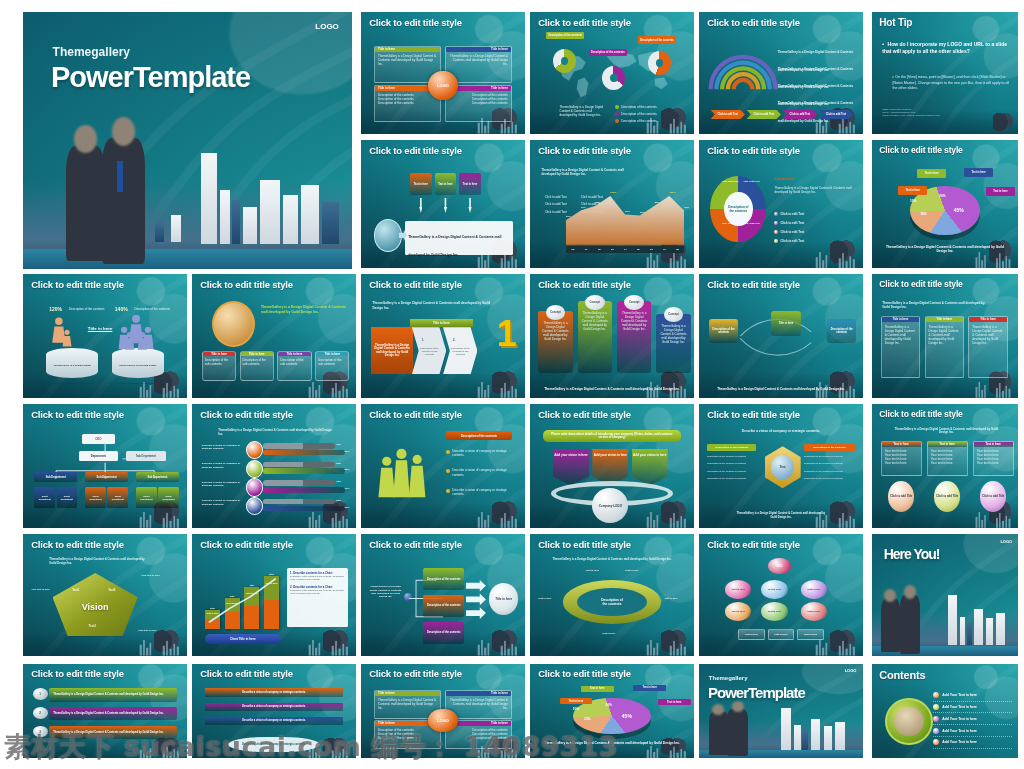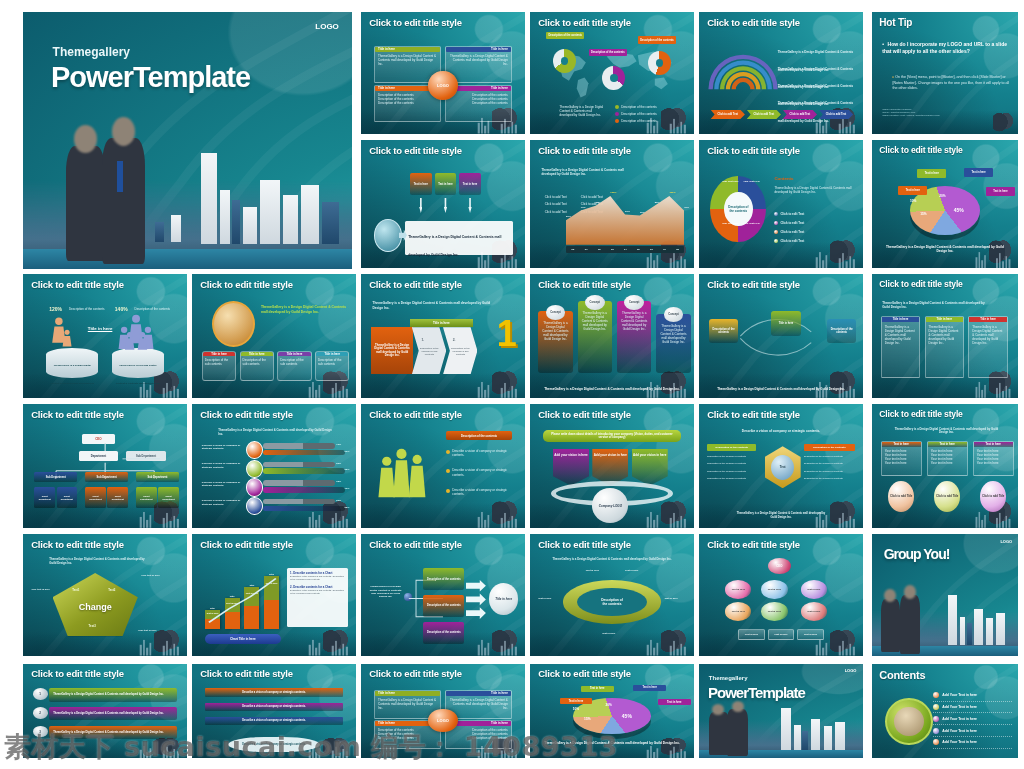--- a/index.html
+++ b/index.html
@@ -185,21 +185,21 @@
       <div class="bldg d" style="left:65%;bottom:18%;width:3.5%;height:34%;"></div>
       <div class="bldg" style="left:70%;bottom:18%;width:6%;height:56%;"></div>
       <div class="bldg" style="left:78%;bottom:18%;width:5%;height:42%;"></div>
       <div class="bldg" style="left:85%;bottom:18%;width:6%;height:50%;"></div>
     </div>
     <div class="man" style="left:6%;bottom:3%;width:13%;height:44%;"></div>
     <div class="head" style="left:8.5%;bottom:44%;width:8%;height:11%;"></div>
     <div class="man" style="left:19%;bottom:2%;width:14%;height:48%;"></div>
     <div class="head" style="left:22%;bottom:47%;width:8%;height:11%;"></div>
     <div class="cover-logo" style="font-size:4px;">LOGO</div>
-    <div class="cover-main" style="left:8%;top:10%;font-size:14px;">Group You!</div>
+    <div class="cover-main" style="left:8%;top:10%;font-size:14px;">Here You!</div>
   </div>
 
   <div class="slide cover" id="cover2" style="left:698px;top:663px;width:166px;height:96px;">
     <div class="sky"></div>
     <svg class="swirl" viewBox="0 0 166 96" preserveAspectRatio="none">
       <g fill="none" stroke="rgba(255,255,255,.10)" stroke-width="6">
         <path d="M180,-5 C135,20 100,38 70,70 C50,92 40,102 30,110"></path>
         <path d="M188,25 C150,45 118,60 92,92 C78,110 70,118 64,124"></path>
       </g>
     </svg>
@@ -1246,21 +1246,21 @@
             <rect x="58" y="20" width="5" height="20"></rect>
             <rect x="66" y="10" width="4" height="30"></rect>
             <rect x="74" y="26" width="5" height="14"></rect>
             <rect x="83" y="16" width="4" height="24"></rect>
             <rect x="91" y="22" width="5" height="18"></rect>
           </g>
         </svg>
         <div class="title" style="font-size:9.5px;">Click to edit title style</div>
         <div class="tiny b" style="position:absolute;left:16%;top:20%;width:62%;font-size:2.8px;">ThemeGallery is a Design Digital Content &amp; Contents mall developed by Guild Design Inc.</div>
         <div style="position:absolute;left:18%;top:32%;width:52%;height:52%;background:linear-gradient(145deg,#cdd95a,#8d9b20 55%,#6a7a14);clip-path:polygon(50% 0,100% 38%,82% 100%,18% 100%,0 38%);box-shadow:0 0 6px rgba(0,0,0,.4);"></div>
-        <div style="position:absolute;left:25%;top:56%;width:38%;text-align:center;font-size:9px;color:#fff;font-weight:bold;text-shadow:0 1px 2px rgba(0,0,0,.4);">Change</div>
+        <div style="position:absolute;left:25%;top:56%;width:38%;text-align:center;font-size:9px;color:#fff;font-weight:bold;text-shadow:0 1px 2px rgba(0,0,0,.4);">Vision</div>
         <div style="position:absolute;left:30%;top:44%;font-size:2.8px;color:#f6fbe0;font-weight:bold;">Text1</div>
         <div style="position:absolute;left:52%;top:44%;font-size:2.8px;color:#f6fbe0;font-weight:bold;">Text2</div>
         <div style="position:absolute;left:40%;top:74%;font-size:2.8px;color:#f6fbe0;font-weight:bold;">Text3</div>
         <div style="position:absolute;left:5%;top:44%;width:20%;font-size:2.4px;color:#e6f5f8;font-weight:bold;line-height:1.25;">Your text in here</div>
         <div style="position:absolute;left:72%;top:33%;width:20%;font-size:2.4px;color:#e6f5f8;font-weight:bold;line-height:1.25;">Your text in here</div>
         <div style="position:absolute;left:70%;top:78%;width:20%;font-size:2.4px;color:#e6f5f8;font-weight:bold;line-height:1.25;">Your text in here</div>
       </div>
       <div class="slide" id="s-barchart" style="left: 191px; top: 533px; width: 166px; height: 124px;">
         <div class="bg"></div>
         <svg class="swirl" viewBox="0 0 166 124" preserveAspectRatio="none">

